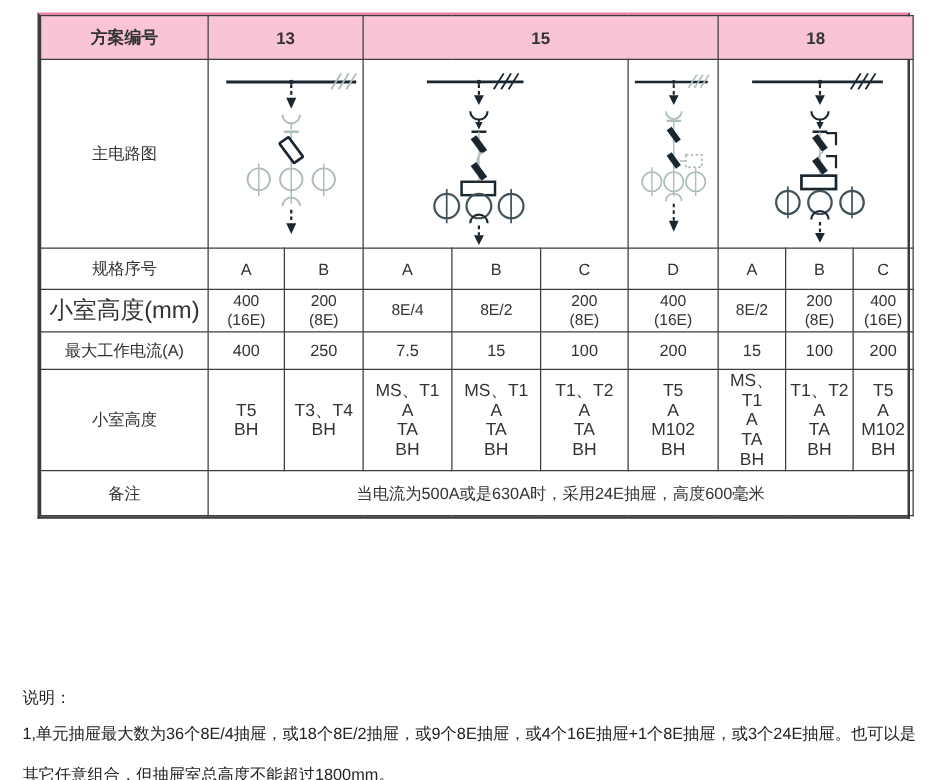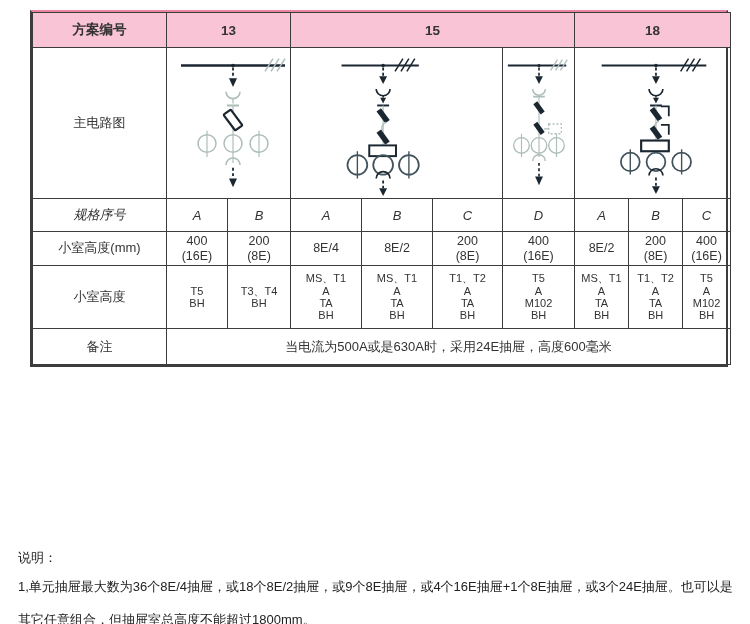--- a/index.html
+++ b/index.html
@@ -4,25 +4,25 @@
 <style>
   html,body{margin:0;padding:0;background:#ffffff;}
   body{font-family:"Liberation Sans","DejaVu Sans",sans-serif;color:#333;}
   .page{position:relative;width:750px;height:624px;background:#ffffff;overflow:hidden;border-radius:29px;}
   .table-wrap{position:absolute;left:30px;top:10px;width:698px;border:2px solid #3c3c3c;border-top:2px solid #e8849f;box-sizing:border-box;}
   table{border-collapse:collapse;table-layout:fixed;width:100%;}
   td{border:1px solid #3c3c3c;text-align:center;vertical-align:middle;font-size:13px;color:#333;padding:1px 2px;box-sizing:border-box;}
   .r-head td{height:35px;background:#f9c4d6;font-weight:bold;font-size:13.5px;}
   .r-diag td{height:109px;padding:0;}
   .r-use td{height:70px;}
-  .r-spec td{height:33px;font-style:italic;}
+  .r-spec td{height:33px;}
   .r-width td{height:35px;}
   .r-ch td{height:34px;font-size:12.5px;line-height:1.15;}
   .r-cur td{height:30px;}
-  .r-comp td{height:63px;font-size:11px;line-height:1.12;}
+  .r-comp td{height:63px;font-size:14px;line-height:1.12;}
   .r-rem td{height:36px;}
   .v{white-space:pre-line;}
   .diag-cell svg{display:block;margin:0 auto;}
   
   .sd{stroke:#1a2630;fill:none;}
   .sl{stroke:#aebebb;fill:none;}
   .sm{stroke:#43535c;fill:none;}
   .fd{fill:#1a2630;stroke:none;}
   .notes{position:absolute;left:18px;top:548px;width:727px;font-size:13px;color:#222;}
   .notes-title{line-height:20px;margin-bottom:2px;}
@@ -168,38 +168,50 @@
         <td>B</td>
         <td>C</td>
         <td>D</td>
         <td>A</td>
         <td>B</td>
         <td>C</td>
       </tr>
 
 
       <tr class="r-ch">
-        <td style="font-size:13px">小室高度(mm)</td>
+        <td style="font-size:19px">小室高度(mm)</td>
         <td class="v">400
 (16E)</td>
         <td class="v">200
 (8E)</td>
         <td class="v">8E/4</td>
         <td class="v">8E/2</td>
         <td class="v">200
 (8E)</td>
         <td class="v">400
 (16E)</td>
         <td class="v">8E/2</td>
         <td class="v">200
 (8E)</td>
         <td class="v">400
 (16E)</td>
       </tr>
 
+      <tr class="r-cur">
+        <td>最大工作电流(A)</td>
+        <td>400</td>
+        <td>250</td>
+        <td>7.5</td>
+        <td>15</td>
+        <td>100</td>
+        <td>200</td>
+        <td>15</td>
+        <td>100</td>
+        <td>200</td>
+      </tr>
 
       <tr class="r-comp">
         <td style="font-size:13px">小室高度</td>
         <td class="v">T5
 BH</td>
         <td class="v">T3、T4
 BH</td>
         <td class="v">MS、T1
 A
 TA

